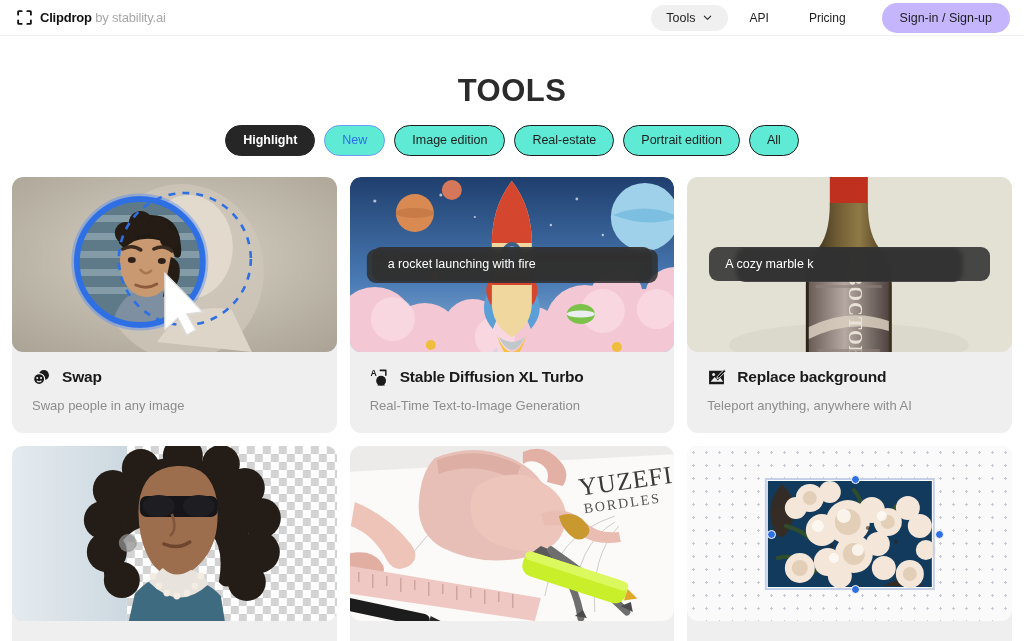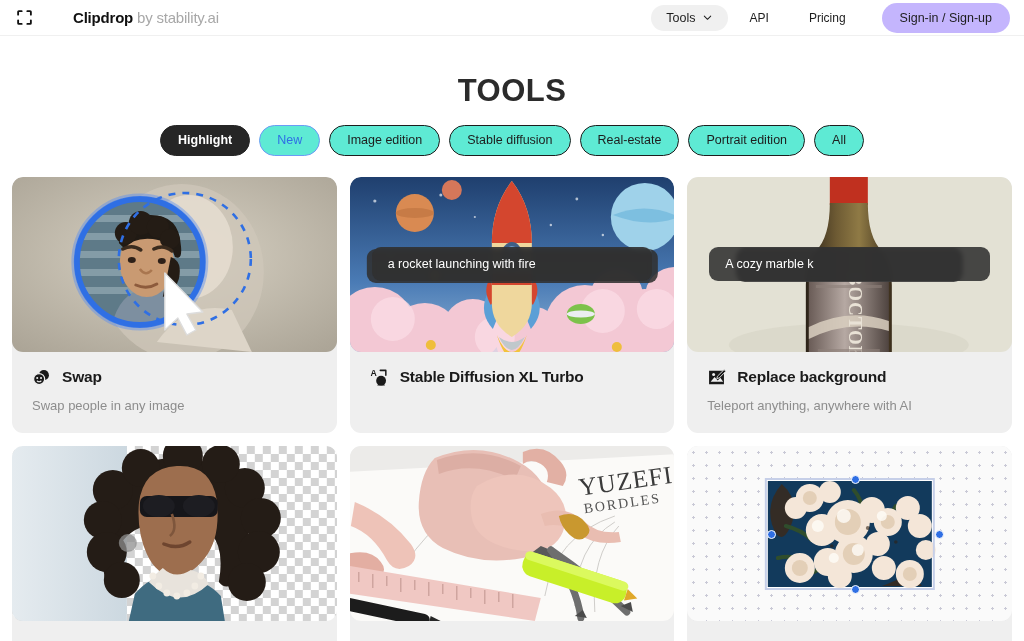--- a/index.html
+++ b/index.html
@@ -18,21 +18,21 @@
     align-items: center;
     justify-content: space-between;
     padding: 0 14px 0 16px;
     background: #ffffff;
     border-bottom: 1px solid #f0f0f0;
     position: relative;
     z-index: 10;
   }
   .brand { display: flex; align-items: center; gap: 7px; }
   .brand-logo { width: 17px; height: 17px; display: block; flex: none; }
-  .brand-text { font-size: 15px; letter-spacing: -0.2px; white-space: nowrap; margin-left: 33px; }
+  .brand-text { font-size: 13px; letter-spacing: -0.2px; white-space: nowrap; }
   .brand-name { font-weight: bold; color: #111111; }
   .brand-by { color: #a8a8a8; font-weight: normal; }
 
   .nav { display: flex; align-items: center; gap: 4px; }
   .nav-pill {
     display: flex; align-items: center; gap: 6px;
     background: #f0f0f0;
     border-radius: 999px;
     padding: 6px 15px;
     font-size: 12.5px;
@@ -178,21 +178,20 @@
     <div class="nav-sign">Sign-in / Sign-up</div>
   </div>
 </div>
 
 <div class="page-title">TOOLS</div>
 
 <div class="filters">
   <div class="chip active">Highlight</div>
   <div class="chip blue">New</div>
   <div class="chip">Image edition</div>
-  <div class="chip">Stable diffusion</div>
   <div class="chip">Real-estate</div>
   <div class="chip">Portrait edition</div>
   <div class="chip">All</div>
 </div>
 
 <div class="grid">
 
   <div class="card">
     <div class="thumb">
       <svg viewBox="0 0 335 175" width="100%" height="100%" preserveAspectRatio="xMidYMid slice">
@@ -324,20 +323,21 @@
     <div class="card-body">
       <div class="card-title">
         <svg width="19" height="19" viewBox="0 0 24 24">
           <text x="0.5" y="10" font-family="Liberation Sans, sans-serif" font-size="11" font-weight="bold" fill="#1a1a1a">A</text>
           <path d="M13 3 h7 v6" fill="none" stroke="#1a1a1a" stroke-width="1.9" stroke-linecap="round" stroke-linejoin="round"></path>
           <circle cx="14" cy="16" r="6.2" fill="#1a1a1a"></circle>
           <path d="M9 22 q5 -6 10 0z" fill="#1a1a1a"></path>
         </svg>
         <span>Stable Diffusion XL Turbo</span>
       </div>
+      <div class="card-desc">Real-Time Text-to-Image Generation</div>
     </div>
   </div>
 
   <div class="card">
     <div class="thumb">
       <svg viewBox="0 0 335 175" width="100%" height="100%" preserveAspectRatio="xMidYMid slice">
         <defs>
           <linearGradient id="bot" x1="0" y1="0" x2="1" y2="0">
             <stop offset="0%" stop-color="#2b2218"></stop>
               <stop offset="35%" stop-color="#6d5a33"></stop>

